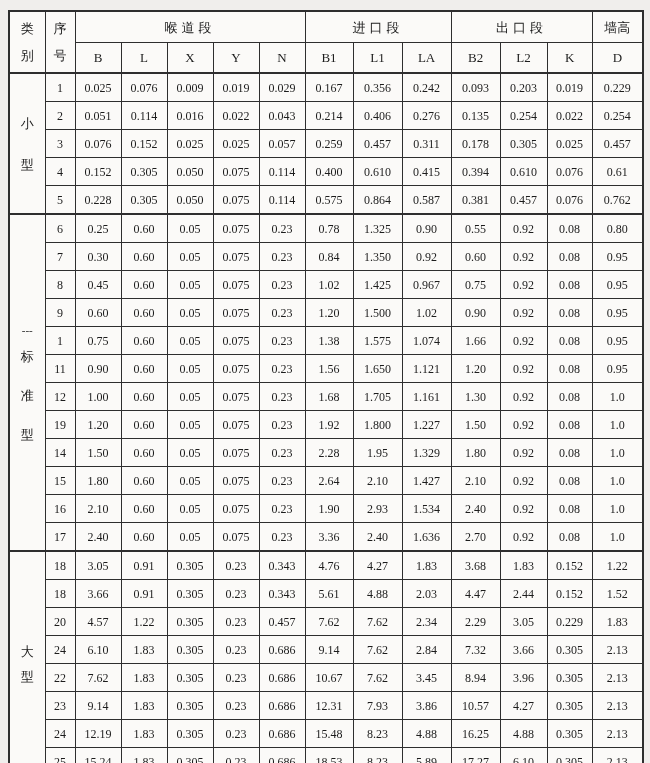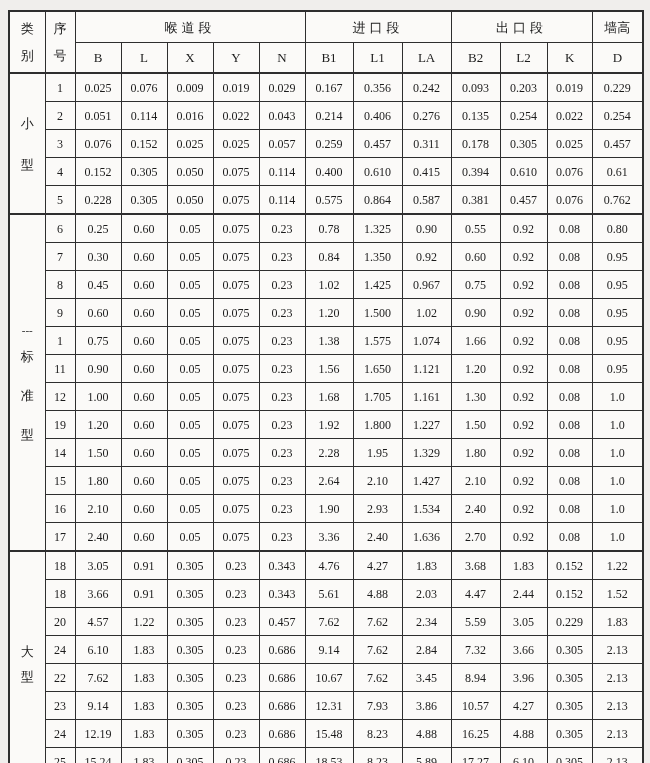--- a/index.html
+++ b/index.html
@@ -413,21 +413,21 @@
         <tr>
           <td>20</td>
           <td>4.57</td>
           <td>1.22</td>
           <td>0.305</td>
           <td>0.23</td>
           <td>0.457</td>
           <td>7.62</td>
           <td>7.62</td>
           <td>2.34</td>
-          <td>5.59</td>
+          <td>2.29</td>
           <td>3.05</td>
           <td>0.229</td>
           <td>1.83</td>
         </tr>
         <tr>
           <td>24</td>
           <td>6.10</td>
           <td>1.83</td>
           <td>0.305</td>
           <td>0.23</td>

